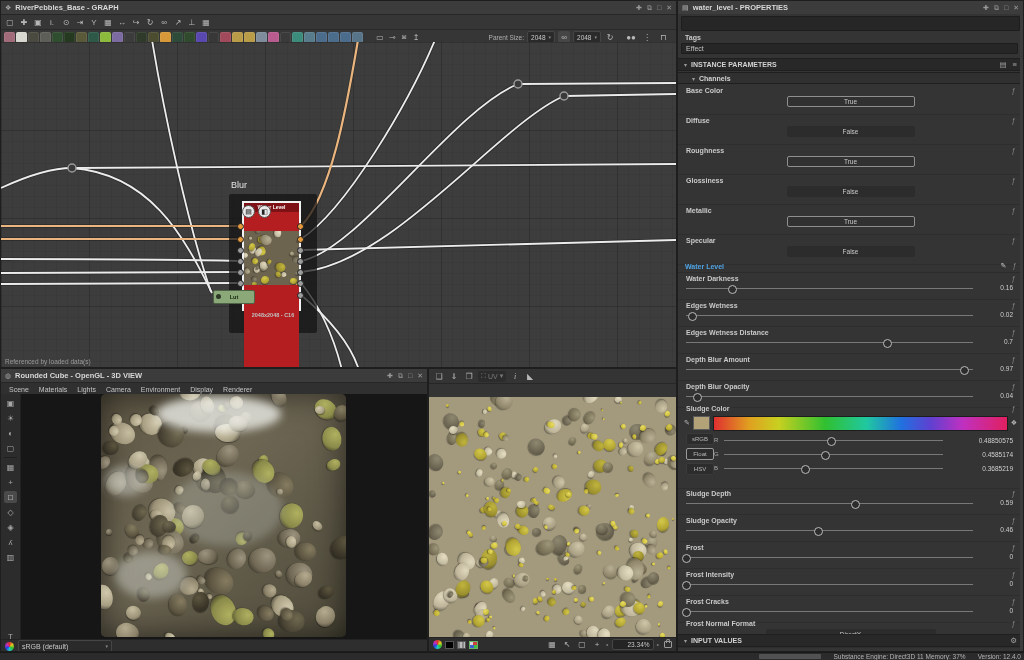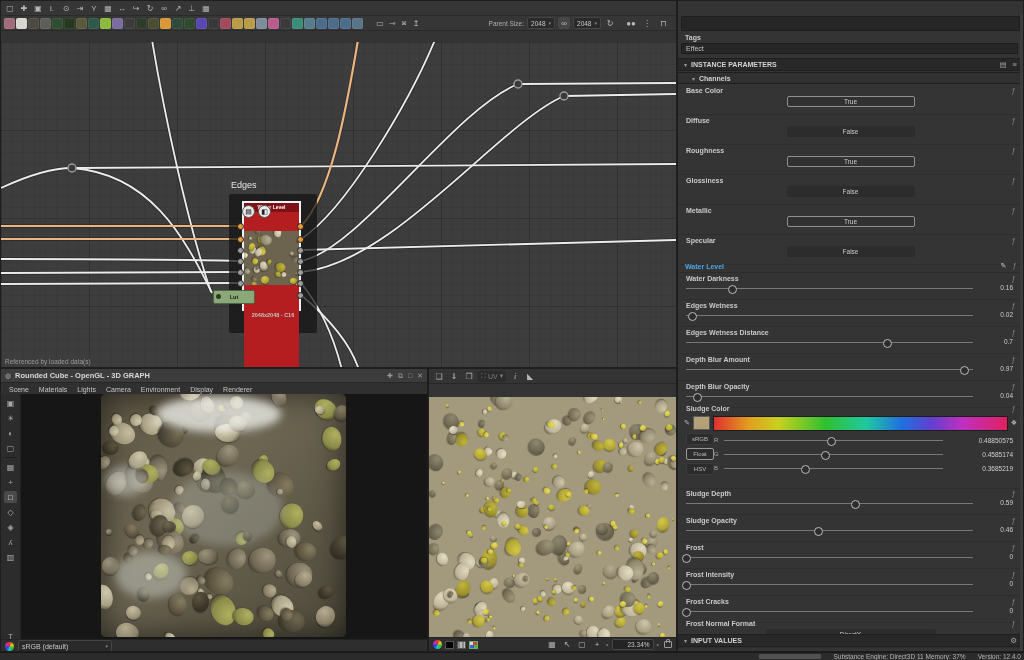--- a/index.html
+++ b/index.html
@@ -138,20 +138,30 @@
   #hdr-input{top:620px;}
   #props-scroll{position:absolute;right:0;top:13px;width:3px;bottom:0;background:#3c3c3c;}
   .peb{position:absolute;}
 </style>
 </head>
 <body>
 
 <div id="root">
 
   <div class="panel" id="graph-panel">
+    <div class="titlebar">
+      <span class="ticon">❖</span>
+      <span>RiverPebbles_Base - GRAPH</span>
+      <span class="wincontrols">
+          <span>✚</span>
+          <span>⧉</span>
+          <span>□</span>
+          <span>✕</span>
+        </span>
+    </div>
     <div class="gtoolbar" id="graph-tools">
         <span class="tbi">▢</span>
         <span class="tbi">✚</span>
         <span class="tbi">▣</span>
         <span class="tbi">i.</span>
         <span class="tbi">⊙</span>
         <span class="tbi">⇥</span>
         <span class="tbi">Y</span>
         <span class="tbi">▦</span>
         <span class="tbi">↔</span>
@@ -259,21 +269,21 @@
             <path d="M300,219 C358,208 452,68 517,42 L675,41" class="wire"></path>
             <path d="M300,230 C392,222 498,82 563,54 L675,52" class="wire"></path>
             <path d="M300,241 C322,268 334,300 341,328" class="wire"></path>
             <path d="M300,253 C330,278 350,303 358,328" class="wire"></path>
           </g>
         <circle class="rrdot" cx="71" cy="126" r="4"></circle>
         <circle class="rrdot" cx="517" cy="42" r="4"></circle>
         <circle class="rrdot" cx="563" cy="54" r="4"></circle>
       </svg>
 
-      <div id="water-frame-label">Edges</div>
+      <div id="water-frame-label">Blur</div>
       <div id="water-frame"></div>
 
       <div id="water-node">
         <div id="node-header">Water Level</div>
         <div class="node-red"></div>
         <div id="node-thumb">
             <div class="peb" style="left: 53.2182px; top: 8.94342px; width: 3.4791px; height: 2.91467px; border-radius: 50%; transform: rotate(65.0795deg); background: radial-gradient(circle at 35% 30%, rgb(143, 136, 112), rgb(106, 99, 80) 62%, rgba(10, 10, 5, 0.6)); box-shadow: rgba(0, 0, 0, 0.35) 0px 1px 1px;"></div>
             <div class="peb" style="left: 13.8648px; top: 14.894px; width: 7.50069px; height: 9.31922px; border-radius: 50%; transform: rotate(161.989deg); background: radial-gradient(circle at 35% 30%, rgb(212, 200, 74), rgb(176, 163, 50) 62%, rgba(10, 10, 5, 0.6)); box-shadow: rgba(0, 0, 0, 0.35) 0px 1px 1px;"></div>
             <div class="peb" style="left: 8.10608px; top: 51.2003px; width: 5.11618px; height: 3.72785px; border-radius: 50%; transform: rotate(9.59656deg); background: radial-gradient(circle at 35% 30%, rgb(192, 180, 62), rgb(154, 142, 46) 62%, rgba(10, 10, 5, 0.6)); box-shadow: rgba(0, 0, 0, 0.35) 0px 1px 1px;"></div>
             <div class="peb" style="left: -0.974881px; top: 22.391px; width: 4.93688px; height: 4.65089px; border-radius: 50%; transform: rotate(118.282deg); background: radial-gradient(circle at 35% 30%, rgb(230, 222, 194), rgb(195, 187, 160) 62%, rgba(10, 10, 5, 0.6)); box-shadow: rgba(0, 0, 0, 0.35) 0px 1px 1px;"></div>
@@ -336,21 +346,21 @@
         <span>Lut</span>
       </div>
 
       <div id="graph-note">Referenced by loaded data(s)</div>
     </div>
   </div>
 
   <div class="panel" id="view3d-panel">
     <div class="titlebar">
       <span class="ticon">◍</span>
-      <span>Rounded Cube - OpenGL - 3D GRAPH</span>
+      <span>Rounded Cube - OpenGL - 3D VIEW</span>
       <span class="wincontrols">
           <span>✚</span>
           <span>⧉</span>
           <span>□</span>
           <span>✕</span>
         </span>
     </div>
     <div class="menubar" id="menus3d">
         <span>Scene</span>
         <span>Materials</span>
@@ -774,20 +784,30 @@
           </span>
         <span style="color:#777;">•</span>
         <span class="zoombox">23.34%</span>
         <span style="color:#777;">•</span>
         <span class="lock"></span>
       </span>
     </div>
   </div>
 
   <div class="panel" id="props-panel">
+    <div class="titlebar">
+      <span class="ticon">▤</span>
+      <span>water_level - PROPERTIES</span>
+      <span class="wincontrols">
+          <span>✚</span>
+          <span>⧉</span>
+          <span>□</span>
+          <span>✕</span>
+        </span>
+    </div>
     <div id="props-body">
       <div class="inset" id="props-notearea"></div>
       <div id="tags-label">Tags</div>
       <div class="inset" id="tags-input">Effect</div>
 
       <div class="secheader" id="hdr-instance">
         <span class="chev">▾</span>
         <span>INSTANCE PARAMETERS</span>
         <span class="hicons">
           <span>▤</span>

